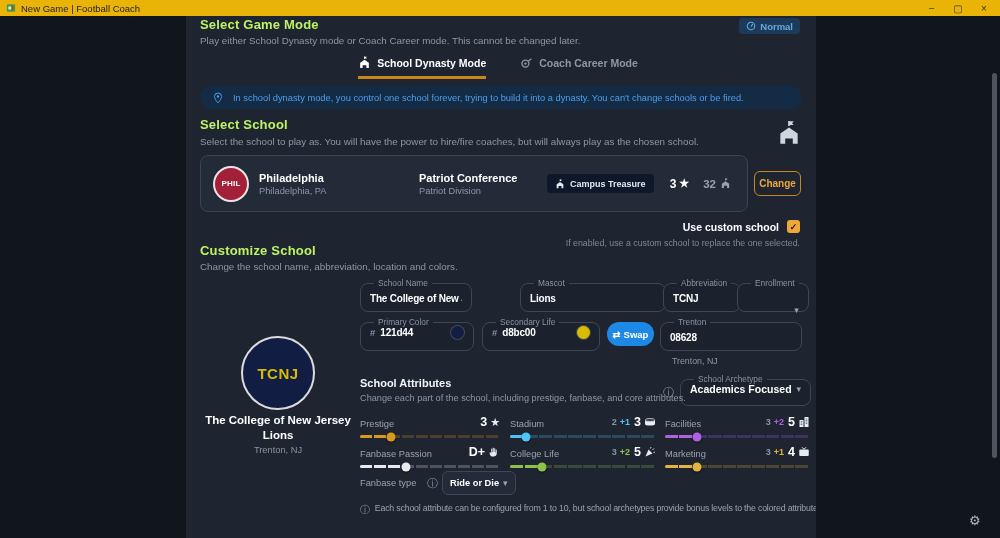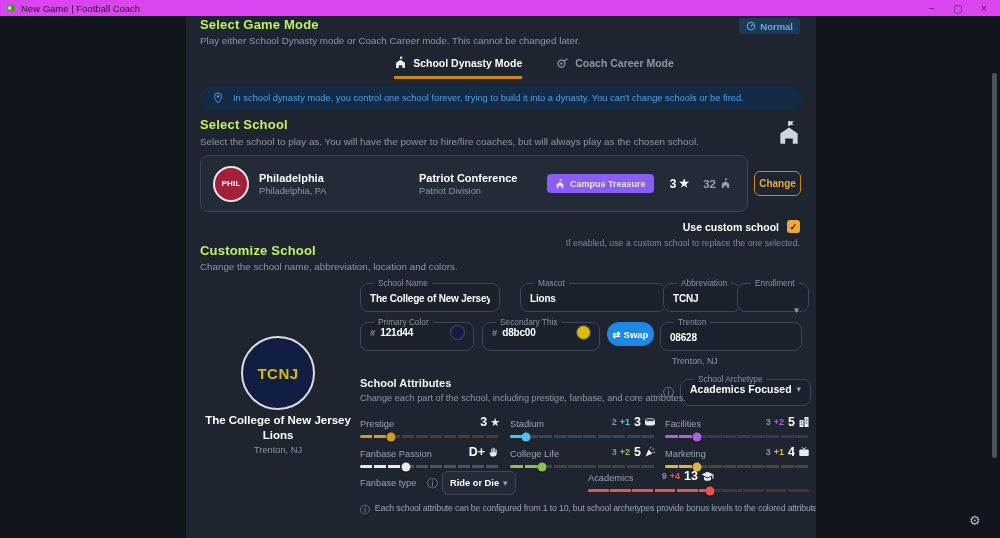--- a/index.html
+++ b/index.html
@@ -1,20 +1,20 @@
 <!DOCTYPE html>
 <html><head>
 <meta charset="utf-8">
 <style>
   * { margin:0; padding:0; box-sizing:border-box; }
   html,body { width:1000px; height:538px; }
   body { font-family:"Liberation Sans", sans-serif; background:#11151c; overflow:hidden; position:relative; }
 
   
-  .titlebar { position:absolute; left:0; top:0; width:1000px; height:16px; background:#d946ef; display:flex; align-items:center; padding:0 6px; gap:5px; }
+  .titlebar { position:absolute; left:0; top:0; width:1000px; height:16px; background:#eab308; display:flex; align-items:center; padding:0 6px; gap:5px; }
   .titlebar .tb-title { font-size:9.5px; color:#222; }
   .win-controls { margin-left:auto; display:flex; gap:14px; padding-right:4px; }
   .win-controls span { font-size:10px; color:#333; width:12px; text-align:center; cursor:default; }
 
   
   .app { position:absolute; left:0; top:16px; width:1000px; height:522px; background:#11151c; }
   .panel { position:absolute; left:186px; top:0; width:630px; height:522px; background:#1e2531; overflow:hidden; }
   .abs { position:absolute; }
 
   .h1 { font-size:13px; font-weight:bold; color:#bef264; letter-spacing:.2px; }
@@ -27,21 +27,21 @@
   .tab { display:flex; align-items:center; gap:6px; font-size:10.5px; font-weight:bold; color:#8d97a6; padding-bottom:7px; border-bottom:3px solid transparent; cursor:pointer; }
   .tab.active { color:#fff; border-bottom-color:#c8871c; }
 
   .banner { display:flex; align-items:center; gap:9px; height:23px; border-radius:12px; background:#142b45; padding:0 12px; }
   .banner .txt { font-size:9.3px; color:#4f9ee8; white-space:nowrap; }
 
   .card { display:flex; align-items:center; height:57px; border:1px solid #3a4452; border-radius:8px; background:#232b39; padding:0 12px; }
   .logo { width:36px; height:36px; border-radius:50%; background:#a32038; border:2px solid #e9e3e4; color:#fff; display:flex; align-items:center; justify-content:center; font-size:8px; font-weight:bold; letter-spacing:.2px; flex:0 0 auto; }
   .card .name { font-size:11px; font-weight:bold; color:#fff; }
   .card .loc  { font-size:9.3px; color:#8d97a6; margin-top:2px; }
-  .trait { display:inline-flex; align-items:center; gap:5px; height:19px; padding:0 8px; border-radius:4px; background:#8b5cf6; color:#e2e8f0; font-size:9px; font-weight:bold; white-space:nowrap; }
+  .trait { display:inline-flex; align-items:center; gap:5px; height:19px; padding:0 8px; border-radius:4px; background:#0f172a; color:#e2e8f0; font-size:9px; font-weight:bold; white-space:nowrap; }
   .stars { display:flex; align-items:center; gap:3px; color:#fff; font-size:12px; font-weight:bold; }
   .rank  { display:flex; align-items:center; gap:4px; color:#97a1b0; font-size:11.5px; font-weight:bold; }
   .btn-change { width:47px; height:25px; border:1.5px solid #c9881f; border-radius:6px; background:transparent; color:#eda73c; font-size:10px; font-weight:bold; font-family:inherit; cursor:pointer; }
 
   .custom-row { display:flex; align-items:center; justify-content:flex-end; gap:8px; }
   .custom-row .lbl { font-size:10.5px; font-weight:bold; color:#fff; }
   .checkbox { width:13px; height:13px; border-radius:3px; background:#efa63a; color:#24140a; font-size:9px; font-weight:bold; display:flex; align-items:center; justify-content:center; cursor:pointer; }
   .custom-hint { font-size:8.8px; color:#7e8896; text-align:right; }
 
   fieldset.fld { position:absolute; height:34px; border:1px solid #3e4758; border-radius:8px; background:#1b222d; padding:0 9px; }
@@ -152,21 +152,21 @@
 
     <div class="abs h1" style="left:14px; top:1px;">Select Game Mode</div>
     <div class="abs badge-normal" style="right:16px; top:2px;">
       <svg class="ic" width="10" height="10">
           <use href="#sym-gauge"></use>
         </svg>
       <span>Normal</span>
     </div>
     <div class="abs sub" style="left:14px; top:19px;">Play either School Dynasty mode or Coach Career mode. This cannot be changed later.</div>
 
-    <div class="abs tabs" style="left:0; top:40px; width:624px;margin-left:36px;">
+    <div class="abs tabs" style="left:0; top:40px; width:624px;">
       <div class="tab active">
         <svg class="ic" width="13" height="13">
             <use href="#sym-school"></use>
           </svg>
         <span>School Dynasty Mode</span>
       </div>
       <div class="tab">
         <svg class="ic" width="13" height="13">
             <use href="#sym-whistle"></use>
           </svg>
@@ -218,21 +218,21 @@
 
     <div class="abs custom-row" style="right:16px; top:204px;">
       <span class="lbl">Use custom school</span>
       <span class="checkbox">✓</span>
     </div>
     <div class="abs custom-hint" style="right:16px; top:222px;">If enabled, use a custom school to replace the one selected.</div>
 
     <div class="abs h1" style="left:14px; top:227px;">Customize School</div>
     <div class="abs sub" style="left:14px; top:245px;">Change the school name, abbreviation, location and colors.</div>
 
-    <fieldset class="fld" style="left:174px; top:262px; width:140px;">
+    <fieldset class="fld" style="left:174px; top:262px; width:112px;">
       <legend>School Name</legend>
       <input value="The College of New Jersey" style="">
     </fieldset>
     <fieldset class="fld" style="left:322px; top:262px; width:146px;margin-left:12px;">
       <legend>Mascot</legend>
       <input value="Lions" style="">
     </fieldset>
     <fieldset class="fld" style="left:477px; top:262px; width:66px;">
       <legend>Abbreviation</legend>
       <input value="TCNJ" style="">
@@ -247,21 +247,21 @@
 
     <fieldset class="fld" style="left:174px; top:301px; width:114px;">
       <legend>Primary Color</legend>
       <div class="inner">
         <span class="hash">#</span>
         <input style="width: 52px;" value="121d44">
         <span class="swatch" style="background: rgb(18, 29, 68);"></span>
       </div>
     </fieldset>
     <fieldset class="fld" style="left:296px; top:301px; width:118px;">
-      <legend>Secondary This</legend>
+      <legend>Secondary Life</legend>
       <div class="inner">
         <span class="hash">#</span>
         <input style="width: 54px;" value="d8bc00">
         <span class="swatch" style="background: rgb(216, 188, 0);"></span>
       </div>
     </fieldset>
     <button class="abs btn-swap" style="left:421px; top:306px;">
       <span>⇄</span>
       <span>Swap</span>
     </button>
@@ -389,38 +389,20 @@
               <use href="#sym-tv"></use>
             </svg>
           </span>
       </div>
       <div class="track" style="background: rgba(227, 179, 65, 0.24);">
           <div class="fill" style="width: 22%;"></div>
           <div class="ticks"></div>
           <div class="thumb" style="left: 22%;"></div>
         </div>
     </div>
-    <div class="attr-slider" style="left: 402px; top: 453px; width: 222px; --c: #ef5350;">
-      <div class="attr-head" style="width:126px;">
-        <span class="attr-label">Academics</span>
-        <span class="attr-val">
-            <span class="base">9</span>
-            <span class="bonus" style="color: rgb(239, 83, 80);">+4</span>
-            <span class="total">13</span>
-            <svg class="ic vic" width="13" height="13">
-              <use href="#sym-gradcap"></use>
-            </svg>
-          </span>
-      </div>
-      <div class="track" style="background: rgba(239, 83, 80, 0.24);">
-          <div class="fill" style="width: 55%;"></div>
-          <div class="ticks"></div>
-          <div class="thumb" style="left: 55%;"></div>
-        </div>
-    </div>
 
     <span class="abs attr-label" style="left:174px; top:462px;">Fanbase type</span>
     <span class="abs info-glyph" style="left:241px; top:460px;">ⓘ</span>
     <div class="abs dd-small" style="left:256px; top:455px;">
       <span class="selval">Ride or Die</span>
       <span class="chev">▾</span>
     </div>
 
     <div class="abs note" style="left:174px; top:487px;">
       <span class="info-glyph" style="font-size:10px;">ⓘ</span>

